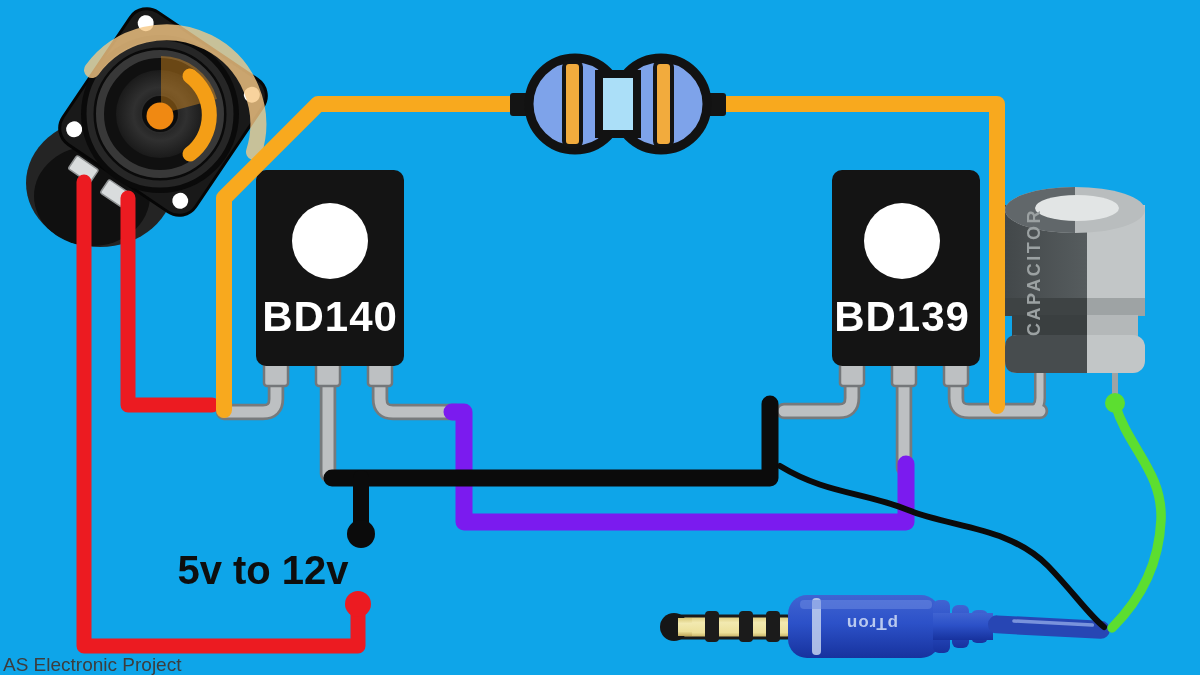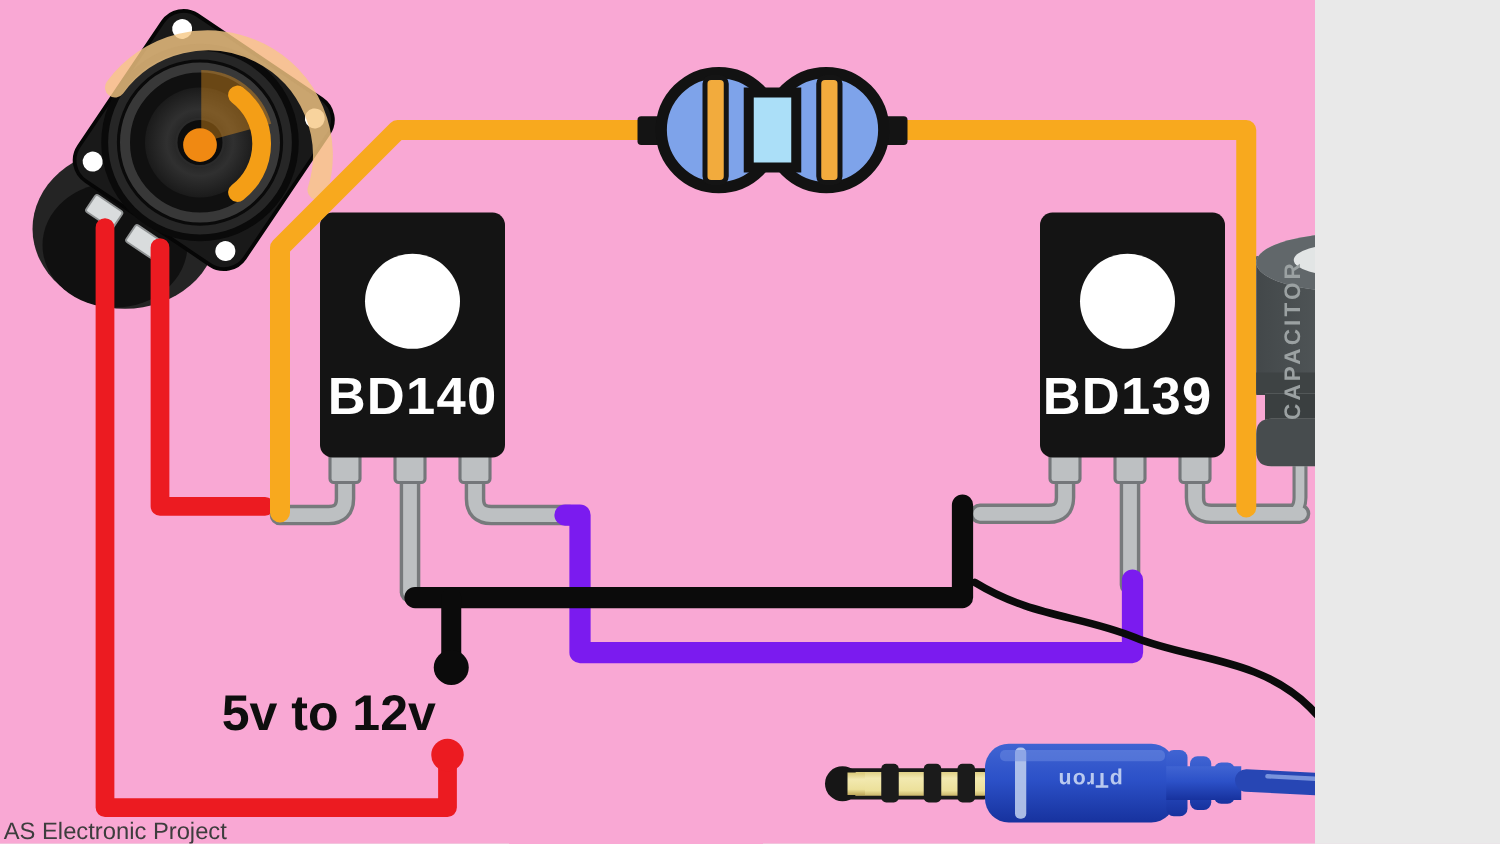--- a/index.html
+++ b/index.html
@@ -1,16 +1,16 @@
 <!DOCTYPE html>
 <html><head>
 <meta charset="utf-8">
 <style>
   html,body{margin:0;padding:0;background:#e9e9e9;font-family:"Liberation Sans",sans-serif;}
-  #stage{position:relative;width:1052px;height:675px;background:#f9a8d4;overflow:hidden;}
+  #stage{position:relative;width:1200px;height:675px;background:#0ea5e9;overflow:hidden;}
   svg{display:block;}
   text{font-family:"Liberation Sans","DejaVu Sans",sans-serif;}
   .comp-label{font-weight:bold;fill:#ffffff;font-size:42px;letter-spacing:1px;}
   .power-label{font-weight:bold;fill:#0e0e0e;font-size:40px;}
   .credit{fill:#3d3d3d;font-size:19px;}
   .cap-label{font-weight:bold;fill:#9ba1a2;font-size:18px;letter-spacing:2.5px;}
   .jack-label{font-weight:bold;fill:#b9c9ef;font-size:17px;letter-spacing:1px;}
 </style>
 </head>
 <body>

